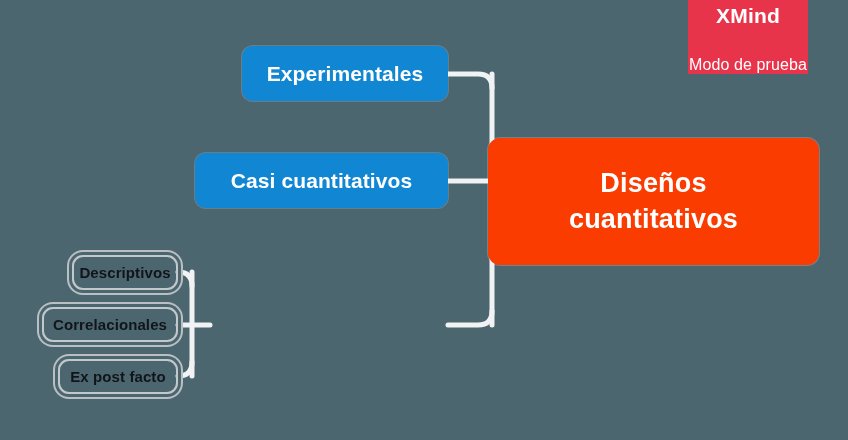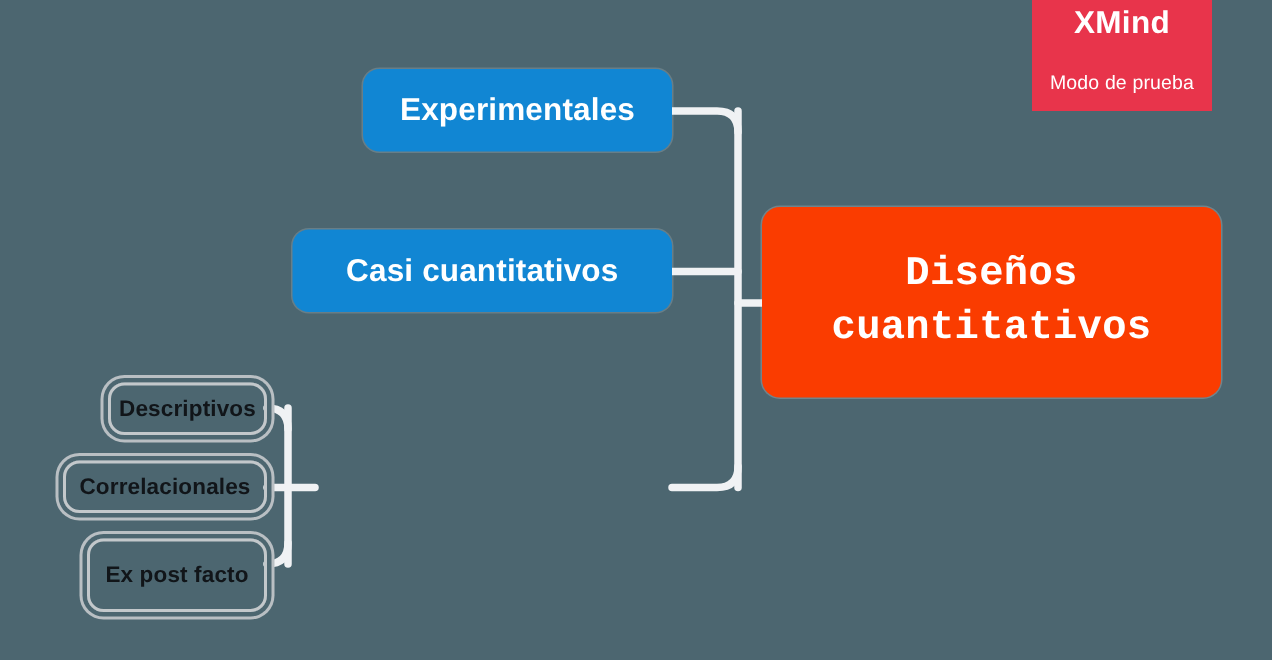--- a/index.html
+++ b/index.html
@@ -84,32 +84,32 @@
     position: absolute;
     left: 688px;
     top: 0px;
     width: 120px;
     height: 74px;
     background: #e8344b;
     color: #ffffff;
     display: flex;
     flex-direction: column;
     align-items: center;
-    justify-content: flex-start;
+    justify-content: space-between;
     box-sizing: border-box;
     padding-top: 4px;
   }
   #xmind-badge .brand {
     font-size: 21px;
     font-weight: bold;
     line-height: 1.1;
     letter-spacing: 0.2px;
   }
   #xmind-badge .sub {
-    font-size: 13px;
+    font-size: 16px;
     font-weight: normal;
     line-height: 1.2;
     margin-top: 20px;
     letter-spacing: 0.1px;
   }
 </style>
 </head>
 <body>
 
 <div id="canvas">
@@ -124,21 +124,21 @@
       <path d="M 492 311 Q 492 325 478 325 L 448 325"></path>
 
       <path d="M 210 325 L 192 325"></path>
       <path d="M 192 272 L 192 376"></path>
       <path d="M 192 286 Q 192 272 178 272"></path>
       <path d="M 192 325 L 178 325"></path>
       <path d="M 192 362 Q 192 376 178 376"></path>
     </g>
   </svg>
 
-  <div class="node node-root" style="left:508px; top:138px; width:306px; height:127px;font-family:Liberation Mono, monospace;">
+  <div class="node node-root" style="left:488px; top:138px; width:331px; height:127px;">
     <span class="node-label">Diseños
 cuantitativos</span>
   </div>
 
   <div class="node node-branch" style="left:242px; top:46px; width:206px; height:55px;">
     <span class="node-label">Experimentales</span>
   </div>
 
   <div class="node node-branch" style="left:195px; top:153px; width:253px; height:55px;">
     <span class="node-label">Casi cuantitativos</span>
@@ -146,21 +146,21 @@
 
 
   <div class="node node-leaf" style="left:42px; top:307px; width:136px; height:35px;">
     <span class="node-label">Correlacionales</span>
   </div>
 
   <div class="node node-leaf" style="left:72px; top:255px; width:106px; height:35px;">
     <span class="node-label">Descriptivos</span>
   </div>
 
-  <div class="node node-leaf" style="left:58px; top:359px; width:120px; height:49px;">
+  <div class="node node-leaf" style="left:58px; top:359px; width:120px; height:35px;">
     <span class="node-label">Ex post facto</span>
   </div>
 
   <div id="xmind-badge">
     <span class="brand">XMind</span>
     <span class="sub">Modo de prueba</span>
   </div>
 
 </div>
 

